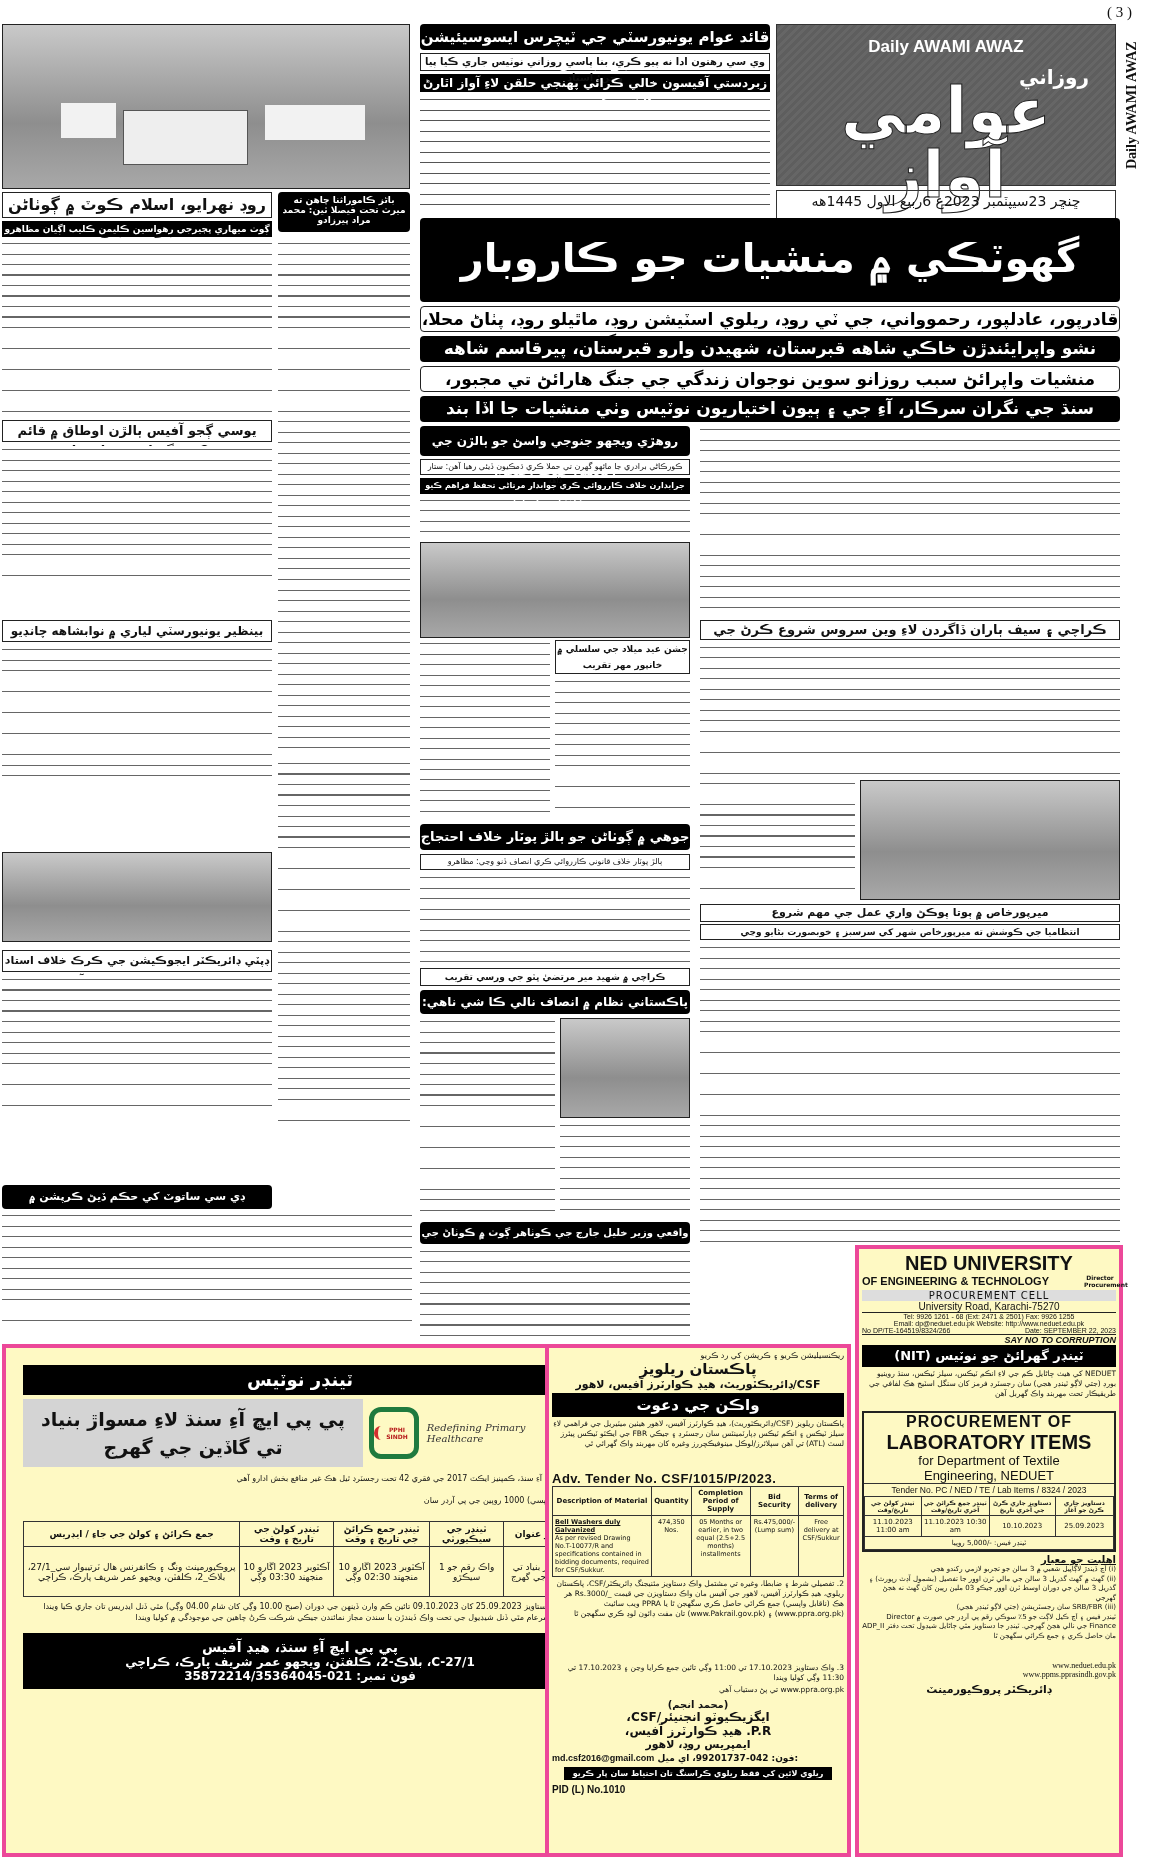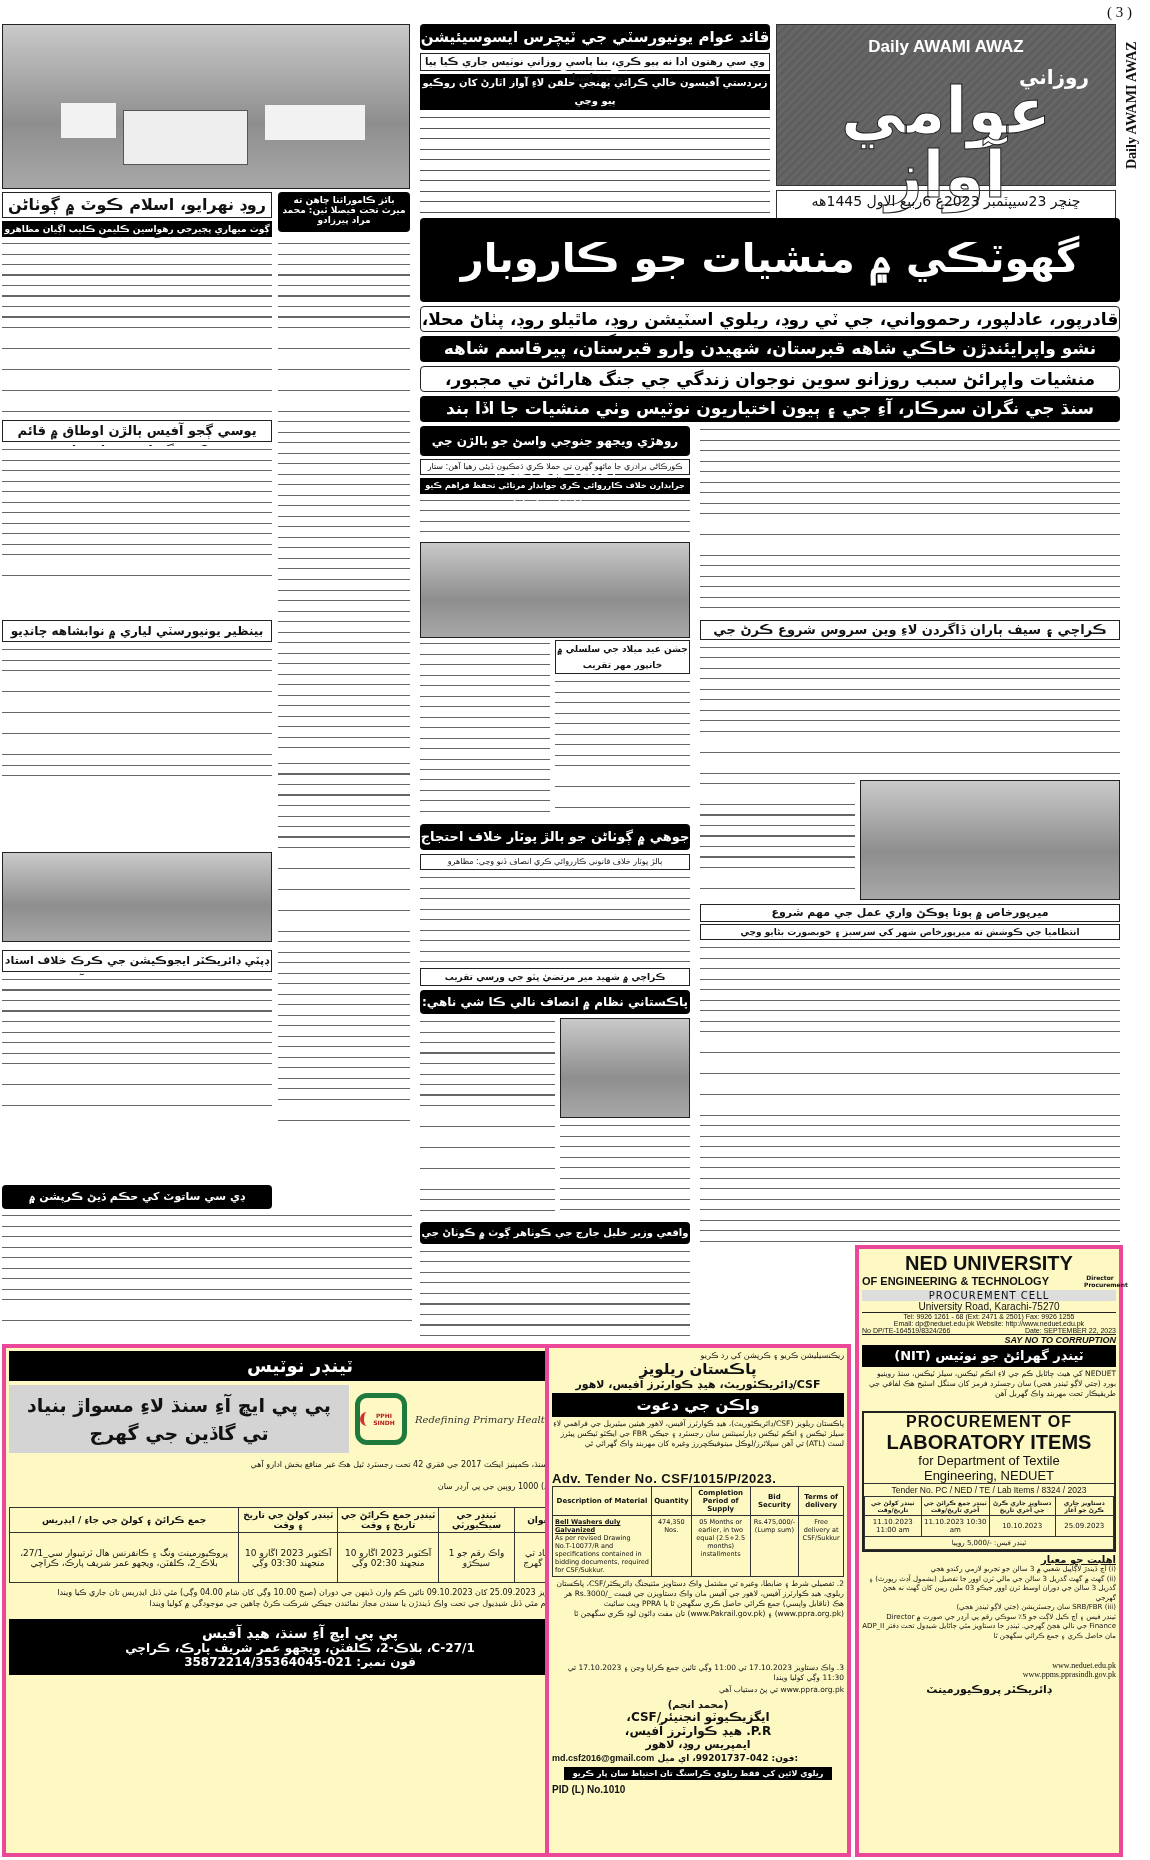--- a/index.html
+++ b/index.html
@@ -40,21 +40,21 @@
 <div class="abs masthead">
   <div class="en">Daily AWAMI AWAZ</div>
   <div class="ur-small">روزاني</div>
   <div class="ur-big">عوامي آواز</div>
 </div>
 <div class="abs dateline rtl" style="text-align:center">ڇنڇر 23سيپٽمبر 2023ع 6ربيع الاول 1445هه</div>
 
 <div class="abs" style="top:24px;left:420px;width:350px;height:190px">
   <div class="blackbar hl" style="font-size:15px;height:26px;line-height:26px">قائد عوام يونيورسٽي جي ٽيچرس ايسوسيئيشن جو اجلاس</div>
   <div class="box hl" style="font-size:10px;height:18px;line-height:16px;margin-top:3px;font-weight:bold">وي سي رهتون ادا نه پيو ڪري، بنا پاسي روزاني نوٽيس جاري ڪيا پيا وڃن: استاد</div>
-  <div class="blackbar hl" style="font-size:10px;height:36px;line-height:18px;margin-top:3px;border-radius:0">زبردستي آفيسون خالي ڪرائي پهنجي حلقن لاءِ آواز اٿارڻ کان روڪيو پيو وڃي</div>
+  <div class="blackbar hl" style="font-size:12px;height:18px;line-height:18px;margin-top:3px;border-radius:0">زبردستي آفيسون خالي ڪرائي پهنجي حلقن لاءِ آواز اٿارڻ کان روڪيو پيو وڃي</div>
   <div class="col rtl lorem" style="height:118px;margin-top:4px;background:repeating-linear-gradient(180deg,#fff 0 3px,#555 3px 4px,#fff 4px 10.5px)"></div>
 </div>
 
 <div class="abs photo" style="top:24px;left:2px;width:408px;height:165px">
   <div style="position:absolute;left:120px;top:85px;width:125px;height:55px;background:#eee;border:1px solid #555"></div>
   <div style="position:absolute;left:58px;top:78px;width:55px;height:35px;background:#f2f2f2"></div>
   <div style="position:absolute;left:262px;top:80px;width:100px;height:35px;background:#f2f2f2"></div>
 </div>
 <div class="abs box hl" style="top:192px;left:2px;width:270px;height:26px;font-size:16px;line-height:24px">روڊ نهرايو، اسلام ڪوٽ ۾ ڳوٺاڻن جو احتجاج</div>
 <div class="abs blackbar hl" style="top:192px;left:278px;width:132px;height:40px;font-size:9px;padding:3px">باڻز ڪاموراثنا چاهن ته ميرٽ تحت فيصلا ٿين: محمد مراد پيرزادو</div>
@@ -164,21 +164,21 @@
   <div class="rtl" style="font-weight:bold;font-size:10px;text-decoration:underline;margin-top:2px">اهليت جو معيار</div>
   <div class="rtl" style="font-size:7px;line-height:9.5px">(i) آچ ڏيندڙ لاڳاپيل شعبي ۾ 3 سالن جو تجربو لازمي رکندو هجي</div>
   <div class="rtl" style="font-size:7px;line-height:9.5px">(ii) گهٽ ۾ گهٽ گذريل 3 سالن جي مالي ٽرن اوور جا تفصيل (بشمول آڊٽ رپورٽ) ۽ گذريل 3 سالن جي دوران اوسط ٽرن اوور جيڪو 03 ملين رپين کان گهٽ نه هجڻ گهرجي</div>
   <div class="rtl" style="font-size:7px;line-height:9.5px">(iii) SRB/FBR سان رجسٽريشن (جتي لاڳو ٽينڊر هجي)</div>
   <div class="rtl" style="font-size:7px;line-height:9.5px;height:48px;overflow:hidden">ٽينڊر فيس ۽ آچ ڪيل لاڳت جو 5٪ سوڪي رقم پي آرڊر جي صورت ۾ Director Finance جي نالي هجڻ گهرجي. ٽينڊر جا دستاويز مٿي ڄاڻايل شيڊول تحت دفتر ADP_II مان حاصل ڪري ۽ جمع ڪرائي سگهجن ٿا</div>
   <div class="eng" style="font-family:'Liberation Serif',serif;font-size:8px;text-align:right">www.neduet.edu.pk</div>
   <div class="eng" style="font-family:'Liberation Serif',serif;font-size:8px;text-align:right">www.ppms.pprasindh.gov.pk</div>
   <div class="rtl" style="font-weight:bold;font-size:11px;text-align:center;margin-top:4px">ڊائريڪٽر پروڪيورمينٽ</div>
 </div>
 
-<div class="abs ad" style="top:1344px;left:2px;width:596px;height:513px;padding:3px">
+<div class="abs ad" style="top:1344px;left:2px;width:596px;height:513px;padding:17px">
   <div class="blackbar hl" style="border-radius:0;font-size:18px;height:30px;line-height:30px">ٽينڊر نوٽيس</div>
   <div style="display:flex;margin-top:4px;align-items:center">
     <div style="flex:0 0 340px;background:#d4d4d4;height:68px;display:flex;align-items:center;justify-content:center;padding:4px">
       <div class="hl" style="font-size:19px;line-height:28px">پي پي ايڇ آءِ سنڌ لاءِ مسواڙ بنياد تي گاڏين جي گهرج</div>
     </div>
     <div style="width:52px;height:52px;border:5px solid #1f7a3e;border-radius:12px;margin-left:6px;display:flex;align-items:center;justify-content:center">
       <div style="font-size:6px;color:#b71c1c;font-weight:bold;text-align:center;border-left:4px solid #d32f2f;padding-left:2px;border-radius:8px">PPHI SINDH</div>
     </div>
     <div class="pink" style="font-family:'DejaVu Serif',serif;font-style:italic;font-size:10px;margin-left:8px;color:#333">Redefining Primary Healthcare</div>
   </div>

